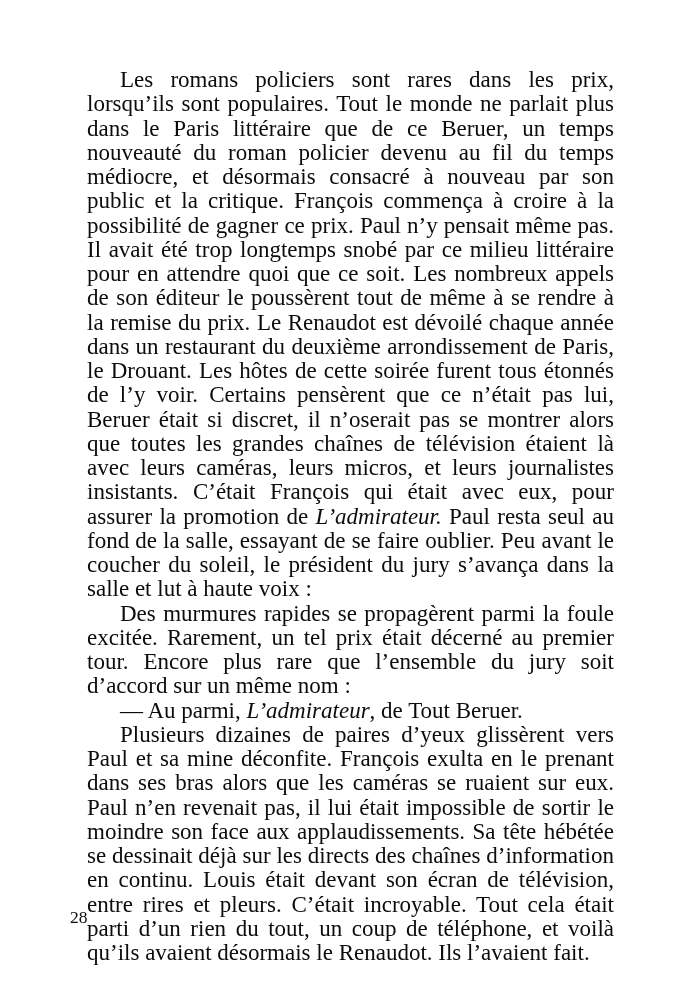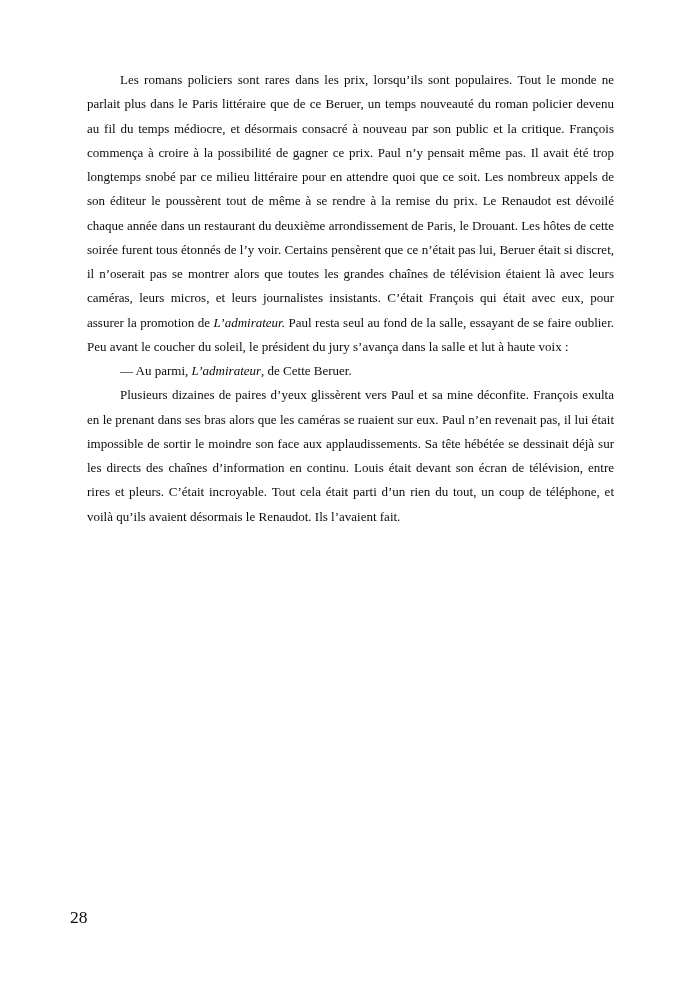--- a/index.html
+++ b/index.html
@@ -19,21 +19,21 @@
   .text-block {
     position: absolute;
     left: 87px;
     top: 68px;
     width: 527px;
   }
   .para {
     margin: 0;
     padding: 0;
     text-indent: 33px;
-    font-size: 13px;
+    font-size: 23px;
     line-height: 24.25px;
     text-align: justify;
     color: #0c0c0c;
   }
   .para em {
     font-style: italic;
   }
   .page-number {
     position: absolute;
     left: 70px;
@@ -42,17 +42,18 @@
     line-height: 24px;
     color: #0c0c0c;
   }
 </style>
 </head>
 <body>
 
 <div class="page">
   <div class="text-block">
       <p class="para"><span>Les romans policiers sont rares dans les prix, lorsqu’ils sont populaires. Tout le monde ne parlait plus dans le Paris littéraire que de ce Beruer, un temps nouveauté du roman policier devenu au fil du temps médiocre, et désormais consacré à nouveau par son public et la critique. François commença à croire à la possibilité de gagner ce prix. Paul n’y pensait même pas. Il avait été trop longtemps snobé par ce milieu littéraire pour en attendre quoi que ce soit. Les nombreux appels de son éditeur le poussèrent tout de même à se rendre à la remise du prix. Le Renaudot est dévoilé chaque année dans un restaurant du deuxième arrondissement de Paris, le Drouant. Les hôtes de cette soirée furent tous étonnés de l’y voir. Certains pensèrent que ce n’était pas lui, Beruer était si discret, il n’oserait pas se montrer alors que toutes les grandes chaînes de télévision étaient là avec leurs caméras, leurs micros, et leurs journalistes insistants. C’était François qui était avec eux, pour assurer la promotion de </span><em>L’admirateur.</em><span> Paul resta seul au fond de la salle, essayant de se faire oublier. Peu avant le coucher du soleil, le président du jury s’avança dans la salle et lut à haute voix :</span></p>
-      <p class="para"><span>— Au parmi, </span><em>L’admirateur</em><span>, de Cette Beruer.</span></p>
+      <p class="para"><span>Des murmures rapides se propagèrent parmi la foule excitée. Rarement, un tel prix était décerné au premier tour. Encore plus rare que l’ensemble du jury soit d’accord sur un même nom :</span></p>
+      <p class="para"><span>— Au parmi, </span><em>L’admirateur</em><span>, de Tout Beruer.</span></p>
       <p class="para"><span>Plusieurs dizaines de paires d’yeux glissèrent vers Paul et sa mine déconfite. François exulta en le prenant dans ses bras alors que les caméras se ruaient sur eux. Paul n’en revenait pas, il lui était impossible de sortir le moindre son face aux applaudissements. Sa tête hébétée se dessinait déjà sur les directs des chaînes d’information en continu. Louis était devant son écran de télévision, entre rires et pleurs. C’était incroyable. Tout cela était parti d’un rien du tout, un coup de téléphone, et voilà qu’ils avaient désormais le Renaudot. Ils l’avaient fait.</span></p>
     </div>
   <div class="page-number">28</div>
 </div>
 
 </body></html>

